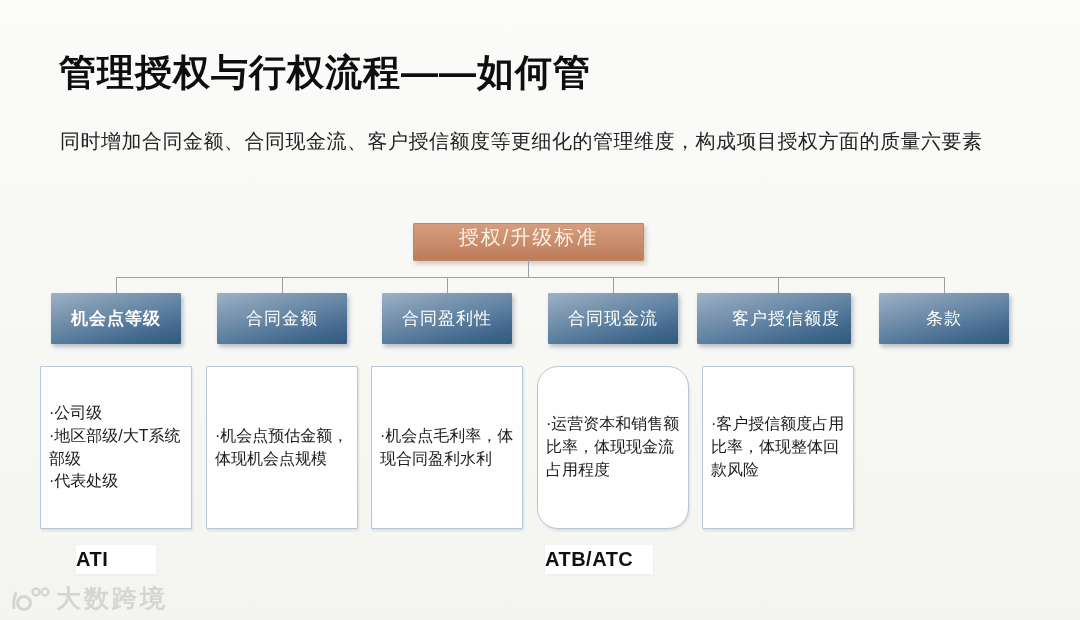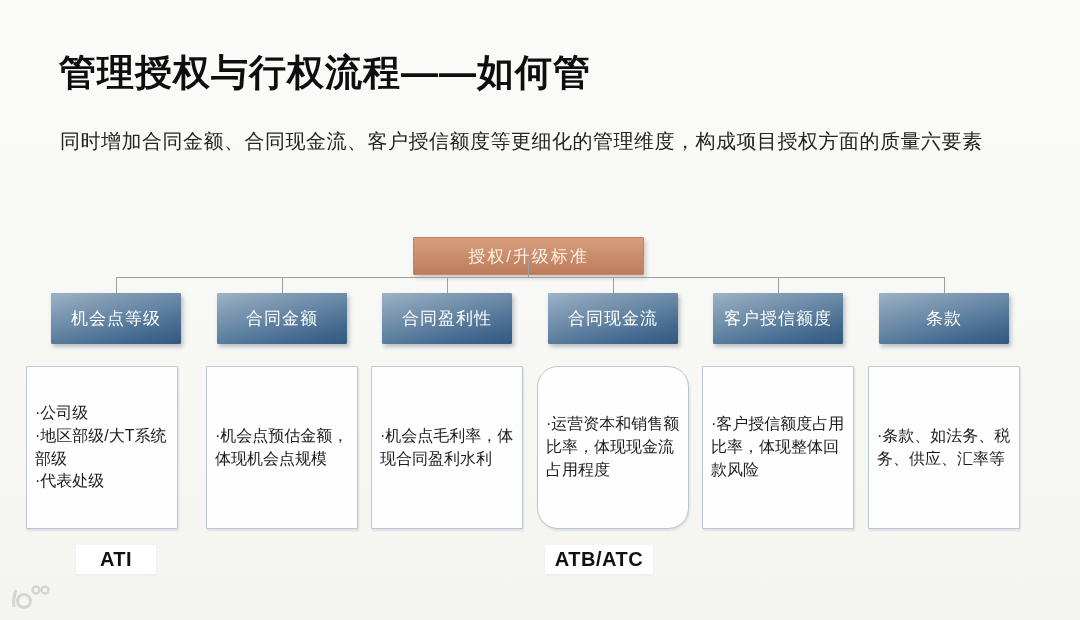--- a/index.html
+++ b/index.html
@@ -12,26 +12,26 @@
   .title{
     position:absolute;left:59px;top:48px;
     font-size:37px;font-weight:800;color:#0e0e0e;letter-spacing:1px;
     white-space:nowrap;
   }
   .intro{position:absolute;left:60px;top:122px;color:#242424;font-size:20px;
     letter-spacing:.5px;}
   .intro-line{white-space:nowrap;line-height:39px;}
   
   .root-box{
-    position:absolute;left:413px;top:237px;width:229px;height:36px;
+    position:absolute;left:413px;top:223px;width:229px;height:36px;
     background:linear-gradient(180deg,#d59d7e 0%,#cb8f6e 45%,#bd7c5c 100%);
     border:1px solid #c08766;border-radius:1px;
     box-shadow:2px 3px 4px rgba(90,60,40,.25);
-    display:flex;align-items:center;justify-content:center;
-    color:#fbf0e6;font-size:17px;letter-spacing:2px;
+    display:flex;justify-content:center;
+    color:#fbf0e6;font-size:20px;letter-spacing:2px;
   }
   
   .conn{position:absolute;background:#9aa0a6;}
   .conn.h{height:1px;}
   .conn.v{width:1px;}
   
   .hdr-box{
     position:absolute;top:293px;height:51px;width:130px;
     background:linear-gradient(165deg,#9db2c6 0%,#7d97b1 28%,#5d80a0 55%,#42678d 80%,#33597e 100%);
     border-radius:1px;box-shadow:2px 3px 4px rgba(40,60,80,.30);
@@ -44,21 +44,21 @@
     background:#fefefe;border:1px solid #b7c7d6;border-radius:1px;
     box-shadow:1px 2px 2px rgba(120,140,160,.18);
     box-sizing:border-box;
     display:flex;flex-direction:column;justify-content:center;
     padding:6px 8px;color:#1c1c1c;font-size:16px;line-height:1.42;
   }
   .det-line{margin:0;}
   
   .tag{
     position:absolute;top:545px;height:29px;background:#ffffff;
-    display:flex;align-items:center;justify-content:center;
+    display:flex;align-items:center;justify-content:flex-start;
     color:#111;font-size:20px;font-weight:600;letter-spacing:.5px;
     box-shadow:0 1px 2px rgba(0,0,0,.05);
   }
   
   .watermark{
     position:absolute;left:10px;top:582px;display:flex;align-items:center;gap:6px;
     color:#d5d5d4;
   }
   .watermark .brand-text{font-size:25px;font-weight:700;letter-spacing:3px;}
 </style>
@@ -79,73 +79,71 @@
 
   <div class="conn v" style="left:528px;top:259px;height:18px;"></div>
   <div class="conn h" style="left:116px;top:277px;width:828px;"></div>
   <div class="conn v" style="left:116px;top:277px;height:16px;"></div>
   <div class="conn v" style="left:282px;top:277px;height:16px;"></div>
   <div class="conn v" style="left:447px;top:277px;height:16px;"></div>
   <div class="conn v" style="left:613px;top:277px;height:16px;"></div>
   <div class="conn v" style="left:778px;top:277px;height:16px;"></div>
   <div class="conn v" style="left:944px;top:277px;height:16px;"></div>
 
-  <div class="hdr-box" style="left:51px;">
+  <div class="hdr-box" style="left:51px;font-weight:bold;">
       <span>机会点等级</span>
     </div>
   <div class="hdr-box" style="left:217px;">
       <span>合同金额</span>
     </div>
   <div class="hdr-box" style="left:382px;">
       <span>合同盈利性</span>
     </div>
   <div class="hdr-box" style="left:548px;">
       <span>合同现金流</span>
     </div>
-  <div class="hdr-box" style="left:713px;">
+  <div class="hdr-box" style="left:697px;padding-left:24px;">
       <span>客户授信额度</span>
     </div>
   <div class="hdr-box" style="left:879px;">
       <span>条款</span>
     </div>
 
-  <div class="det-box" style="left:26px;">
+  <div class="det-box" style="left:40px;">
     <p class="det-line">·公司级</p>
     <p class="det-line">·地区部级/大T系统部级</p>
     <p class="det-line">·代表处级</p>
   </div>
   <div class="det-box" style="left:206px;">
     <p class="det-line">·机会点预估金额，体现机会点规模</p>
   </div>
   <div class="det-box" style="left:371px;">
     <p class="det-line">·机会点毛利率，体现合同盈利水利</p>
   </div>
   <div class="det-box" style="left:537px;border-radius:21px;">
     <p class="det-line">·运营资本和销售额比率，体现现金流占用程度</p>
   </div>
   <div class="det-box" style="left:702px;">
     <p class="det-line">·客户授信额度占用比率，体现整体回款风险</p>
-  </div>
-  <div class="det-box" style="left:868px;">
-    <p class="det-line">·条款、如法务、税务、供应、汇率等</p>
   </div>
 
   <div class="tag" style="left:76px;width:80px;">
       <span>ATI</span>
     </div>
   <div class="tag" style="left:545px;width:108px;">
       <span>ATB/ATC</span>
     </div>
 
   <div class="watermark">
     <span style="display:inline-block;line-height:0;">
       <svg width="40" height="30" viewBox="0 0 40 30">
         <g fill="none" stroke="#d5d5d4" stroke-width="3">
           <path d="M6 8 C4 14 3 20 4 25"></path>
           <circle cx="14" cy="19" r="6.5"></circle>
           <circle cx="26" cy="8" r="3.5" stroke-width="2.4"></circle>
           <circle cx="35" cy="8" r="3.5" stroke-width="2.4"></circle>
         </g>
       </svg>
     </span>
+    <span class="brand-text">大数跨境</span>
   </div>
 
 </div>
 
 </body></html>

